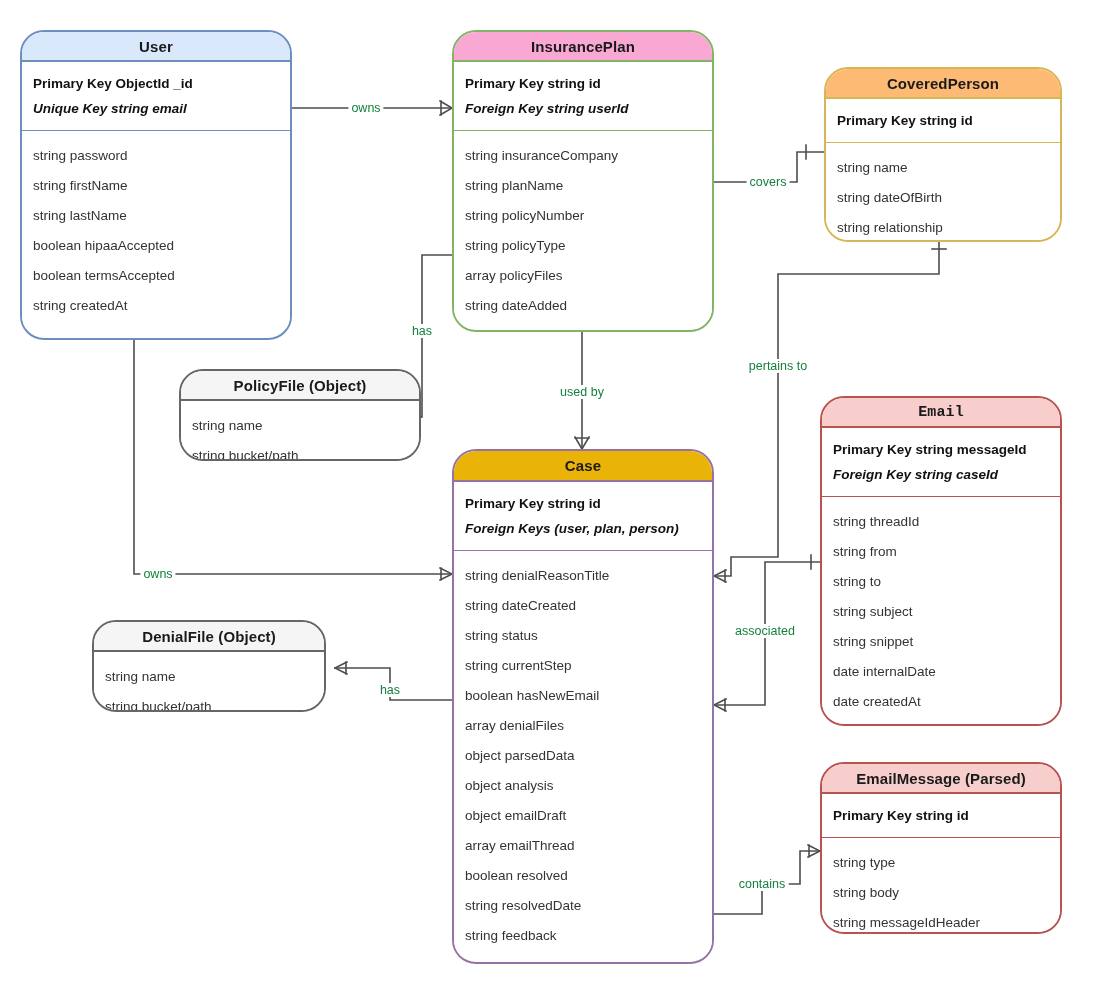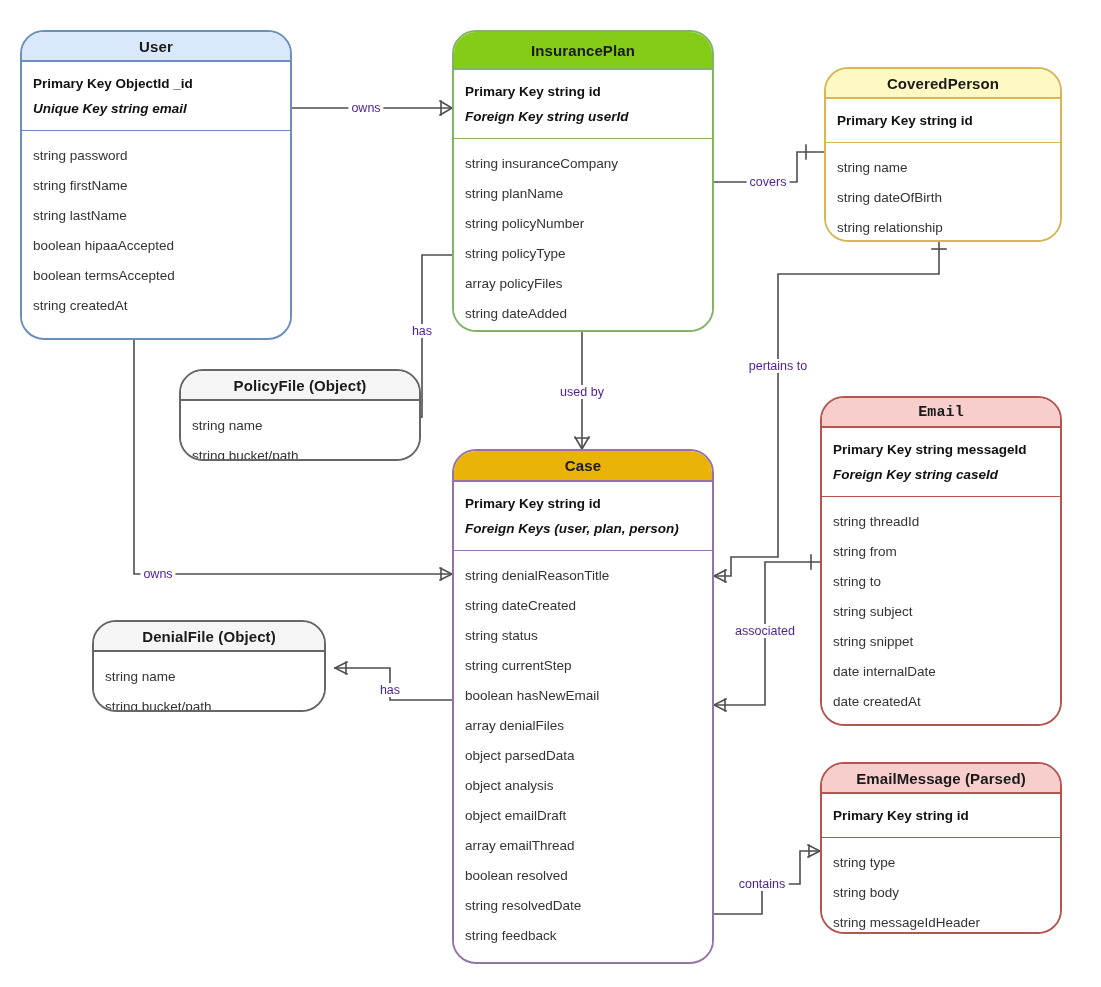--- a/index.html
+++ b/index.html
@@ -80,21 +80,21 @@
     border-top-style: solid;
   }
   
   .entity.obj .entity-title {
     background: #f5f5f5;
     border-bottom: 2px solid #666666;
   }
   .edge-label {
     position: absolute;
     font-size: 12.5px;
-    color: #4c1d95;
+    color: #15803d;
     background: #ffffff;
     padding: 0 3px;
     white-space: nowrap;
     transform: translate(-50%, -50%);
     line-height: 14px;
   }
 </style>
 </head>
 <body>
 
@@ -175,37 +175,37 @@
         <div class="entity-fields">
           <div class="row">string password</div>
           <div class="row">string firstName</div>
           <div class="row">string lastName</div>
           <div class="row">boolean hipaaAccepted</div>
           <div class="row">boolean termsAccepted</div>
           <div class="row">string createdAt</div>
         </div>
       </div>
       <div class="entity" style="left: 452px; top: 30px; width: 262px; height: 302px; border-color: rgb(130, 179, 102);">
-        <div class="entity-title" style="background: #84cc16; height: 38px; border-bottom: 2px solid rgb(130, 179, 102);">InsurancePlan</div>
+        <div class="entity-title" style="background: #f9a8d4; height: 30px; border-bottom: 2px solid rgb(130, 179, 102);">InsurancePlan</div>
         <div class="entity-keys">
           <div class="row">Primary Key string id</div>
           <div class="row fk">Foreign Key string userId</div>
         </div>
         <div class="divider" style="border-top-color: rgb(130, 179, 102);"></div>
         <div class="entity-fields">
           <div class="row">string insuranceCompany</div>
           <div class="row">string planName</div>
           <div class="row">string policyNumber</div>
           <div class="row">string policyType</div>
           <div class="row">array policyFiles</div>
           <div class="row">string dateAdded</div>
         </div>
       </div>
       <div class="entity" style="left: 824px; top: 67px; width: 238px; height: 175px; border-color: rgb(214, 182, 86);">
-        <div class="entity-title" style="background: #fef9c3; height: 30px; border-bottom: 2px solid rgb(214, 182, 86);">CoveredPerson</div>
+        <div class="entity-title" style="background: #fdba74; height: 30px; border-bottom: 2px solid rgb(214, 182, 86);">CoveredPerson</div>
         <div class="entity-keys">
           <div class="row">Primary Key string id</div>
         </div>
         <div class="divider" style="border-top-color: rgb(214, 182, 86);"></div>
         <div class="entity-fields">
           <div class="row">string name</div>
           <div class="row">string dateOfBirth</div>
           <div class="row">string relationship</div>
         </div>
       </div>

